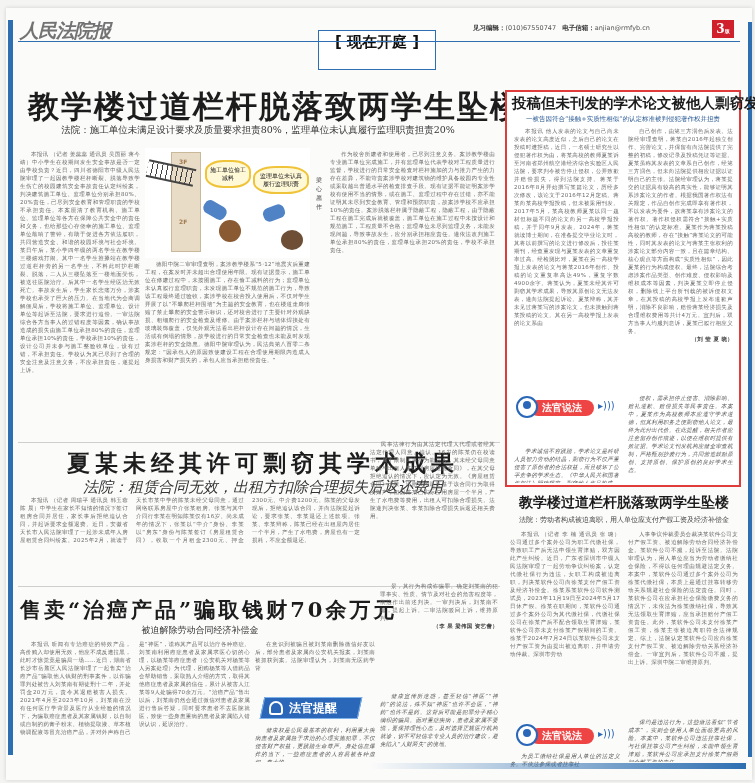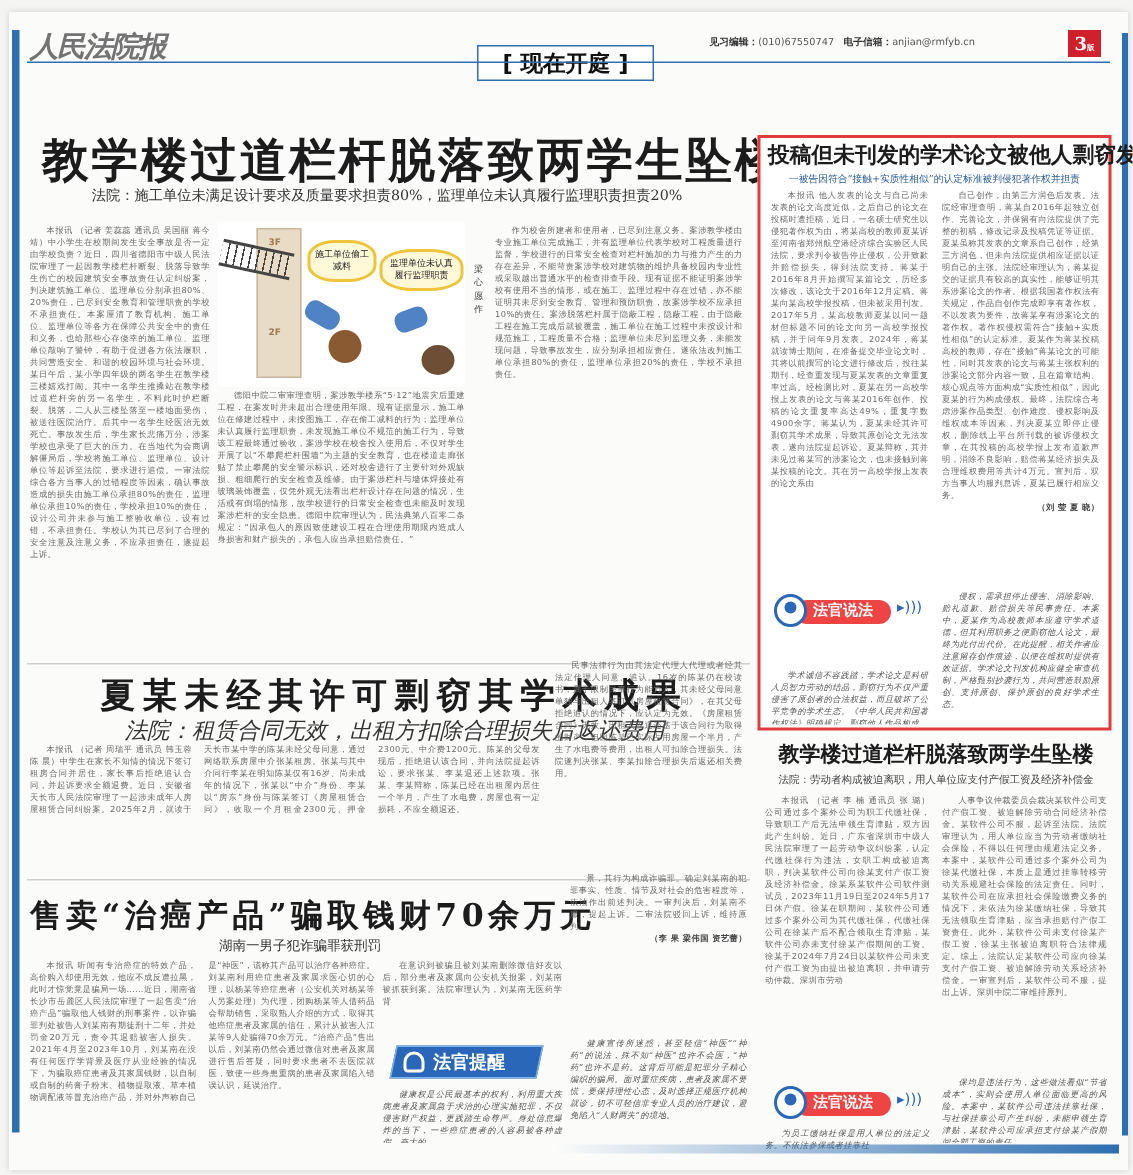--- a/index.html
+++ b/index.html
@@ -7,21 +7,21 @@
   body { font-family: "DejaVu Serif", "Liberation Serif", serif; color: #2a2a2a; position: relative; }
   .page { position: absolute; left: 6px; top: 8px; width: 746px; height: 772px; background: #fbfbfa; box-shadow: 0 0 4px rgba(0,0,0,0.15); }
   .left-rule { position: absolute; left: 8px; top: 20px; width: 5px; height: 735px; background: #2e6fb1; }
   .right-rule { position: absolute; right: 3px; top: 22px; width: 4px; height: 735px; background: #2e6fb1; }
 
   
   .masthead { position: absolute; left: 18px; top: 14px; width: 722px; height: 30px; }
   .logo { position: absolute; left: 2px; top: 4px; font-size: 19px; font-weight: bold; color: #737373; font-family: "DejaVu Serif", serif; letter-spacing: -1px; font-style: italic; }
   .dateline { position: absolute; left: 78px; top: 10px; font-size: 7px; color: #555; white-space: nowrap; font-family: "DejaVu Sans", sans-serif; }
   .dateline span { margin-right: 7px; }
-  .section-box { position: absolute; left: 300px; top: 16px; width: 118px; height: 24px; border: 1px solid #2e6fb1; background: #fff; text-align: center; font-family: "DejaVu Sans", sans-serif; font-weight: bold; font-size: 15px; line-height: 22px; color: #111; }
+  .section-box { position: absolute; left: 300px; top: 16px; width: 118px; height: 40px; border: 1px solid #2e6fb1; background: #fff; text-align: center; font-family: "DejaVu Sans", sans-serif; font-weight: bold; font-size: 15px; line-height: 22px; color: #111; }
   .contact { position: absolute; left: 455px; top: 10px; font-size: 6.5px; color: #555; font-family: "DejaVu Sans", sans-serif; white-space: nowrap; }
   .contact b { color: #333; }
   .page-badge { position: absolute; right: 6px; top: 6px; width: 22px; height: 18px; background: #d0202c; color: #fff; font-size: 12px; font-weight: bold; text-align: center; line-height: 18px; font-family: "DejaVu Serif", serif; }
   .page-badge small { font-size: 5px; }
   .mast-line { position: absolute; left: 18px; top: 41px; width: 722px; height: 1px; background: #2e6fb1; }
 
   
   .cols { position: absolute; font-size: 5.5px; line-height: 8px; color: #6a6a6a; column-gap: 8px; text-align: justify; overflow: hidden; font-family: "DejaVu Sans", sans-serif; letter-spacing: 0.3px; }
   .cols p { text-indent: 2em; }
 
@@ -141,21 +141,21 @@
 <div class="cols a2-col1">
     <p>本报讯 （记者 周瑞平 通讯员 韩玉蓉 陈 晨）中学生在家长不知情的情况下签订租房合同并居住，家长事后拒绝追认合同，并起诉要求全额退费。近日，安徽省天长市人民法院审理了一起涉未成年人房屋租赁合同纠纷案。2025年2月，就读于天长市某中学的陈某未经父母同意，通过网络联系房屋中介张某租房。张某与其中介同行李某在明知陈某仅有16岁、尚未成年的情况下，张某以“中介”身份、李某以“房东”身份与陈某签订《房屋租赁合同》，收取一个月租金2300元、押金2300元、中介费1200元。陈某的父母发现后，拒绝追认该合同，并向法院提起诉讼，要求张某、李某退还上述款项。张某、李某辩称，陈某已经在出租屋内居住一个半月，产生了水电费，房屋也有一定损耗，不应全额退还。</p>
   </div>
 <div class="cols a2-col2">
     <p>民事法律行为由其法定代理人代理或者经其法定代理人同意、追认。16岁的陈某仍在校读书，属于限制民事行为能力人，其未经父母同意单独与出租人签订《房屋租赁合同》，在其父母拒绝追认的情况下，应认定为无效。《房屋租赁合同》无效，出租人应退还基于该合同行为取得的财产，但因陈某已实际占用房屋一个半月，产生了水电费等费用，出租人可扣除合理损失。法院遂判决张某、李某扣除合理损失后返还相关费用。</p>
   </div>
 
 <div class="hr" style="left:18px;top:586px;width:482px;"></div>
 
 <div class="headline a3-head">售卖“治癌产品”骗取钱财70余万元</div>
-<div class="subhead a3-sub">湖南一男子犯诈骗罪获刑罚</div>
+<div class="subhead a3-sub">被迫解除劳动合同经济补偿金</div>
 <div class="cols a3-col1">
     <p>本报讯 听闻有专治癌症的特效产品，高价购入却使用无效，他应不成反遭拉黑，此时才惊觉竟是骗局一场……近日，湖南省长沙市岳麓区人民法院审理了一起售卖“治癌产品”骗取他人钱财的刑事案件，以诈骗罪判处被告人刘某南有期徒刑十二年，并处罚金20万元，责令其退赔被害人损失。2021年4月至2023年10月，刘某南在没有任何医疗学背景及医疗从业经验的情况下，为骗取癌症患者及其家属钱财，以自制或自制的药膏子粉末、植物提取液、草本植物调配液等冒充治癌产品，并对外声称自己是“神医”，谎称其产品可以治疗各种癌症。刘某南利用癌症患者及家属求医心切的心理，以杨某等癌症患者（公安机关对杨某等人另案处理）为代理，团购杨某等人借药品会帮助销售，采取熟人介绍的方式，取得其他癌症患者及家属的信任，累计从被害人江某等9人处骗得70余万元。“治癌产品”售出以后，刘某南仍然会通过微信对患者及家属进行售后答疑，同时要求患者不去医院就医，致使一些身患重病的患者及家属陷入错误认识，延误治疗。</p>
   </div>
 <div class="cols a3-col2">
     <p>在意识到被骗且被刘某南删除微信好友以后，部分患者及家属向公安机关报案，刘某南被抓获到案。法院审理认为，刘某南无医药学背</p>
   </div>
 <div class="cols a3-col3">
   <p>景，其行为构成诈骗罪。确定刘某南的犯罪事实、性质、情节及对社会的危害程度等，依法作出前述判决。一审判决后，刘某南不服，提起上诉。二审法院驳回上诉，维持原判。</p>
   <div class="byline">（李 果 梁伟国 资艺蕾）</div>
 </div>

